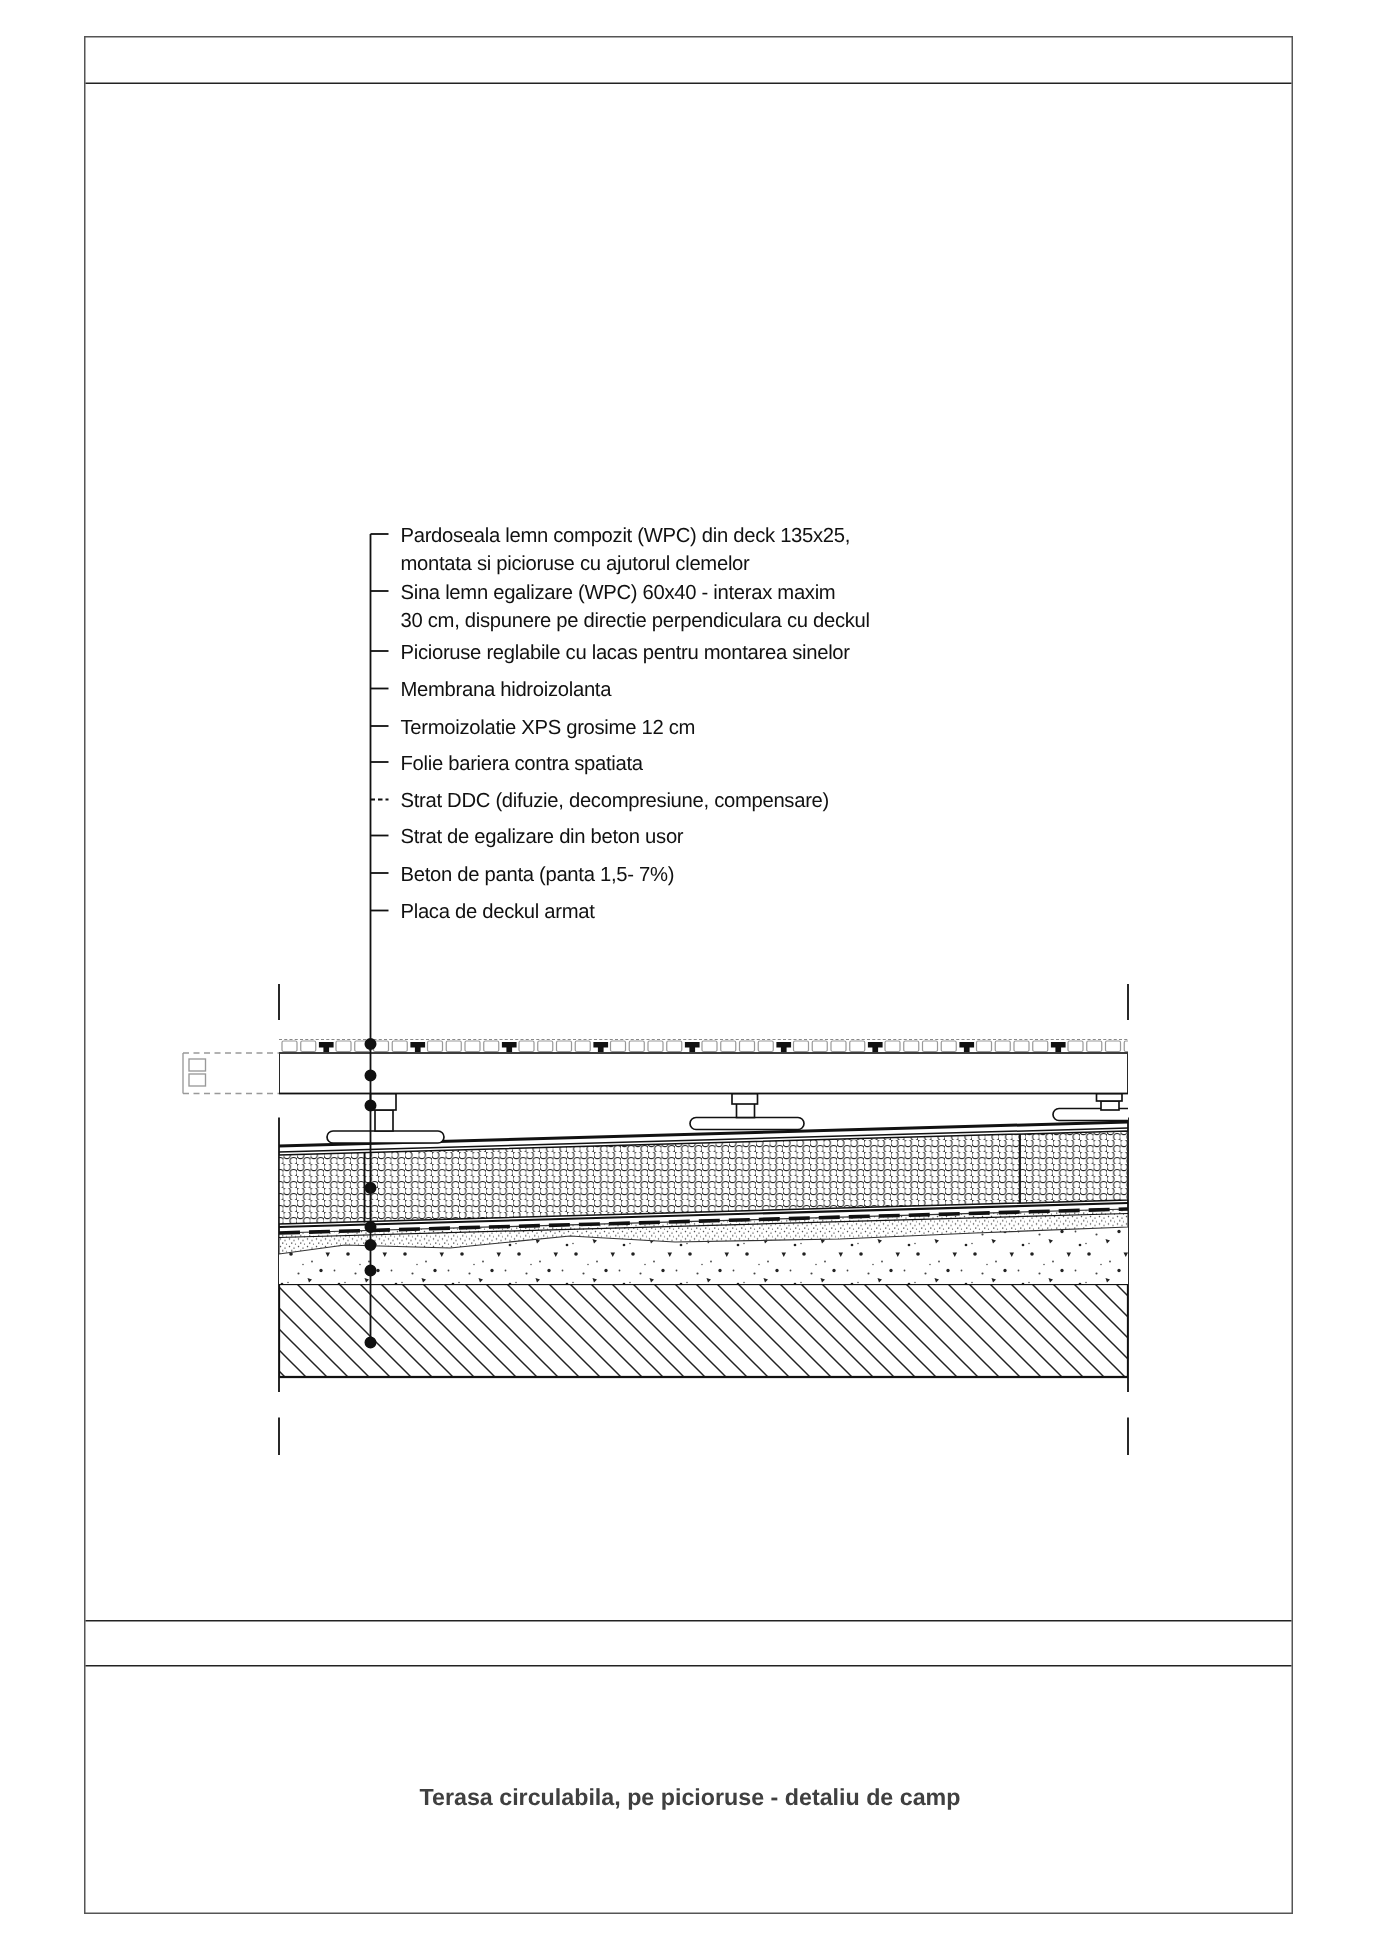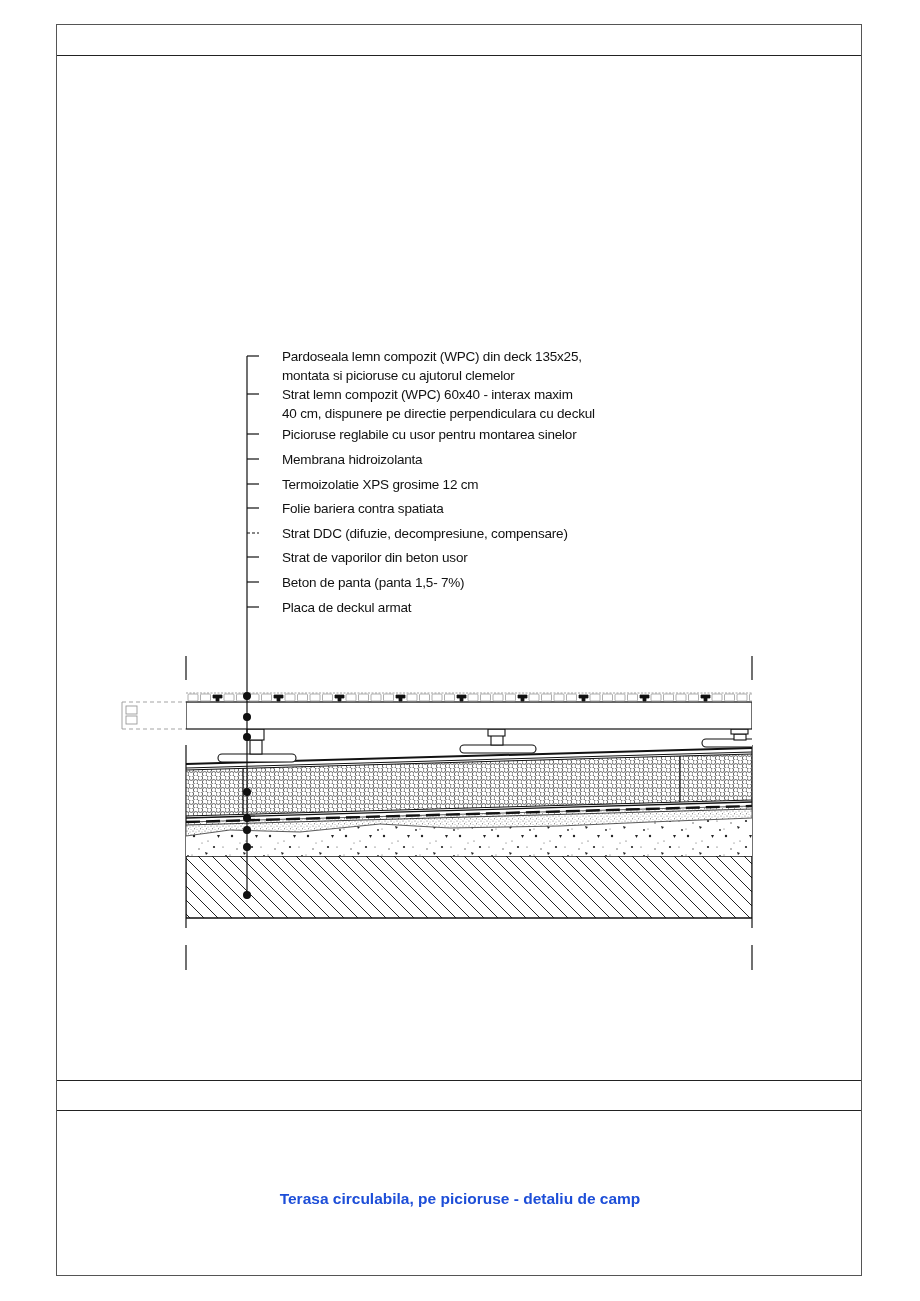--- a/index.html
+++ b/index.html
@@ -1,22 +1,22 @@
 <!DOCTYPE html>
 <html><head>
   <meta charset="utf-8">
   <style>
     html, body { margin: 0; padding: 0; background: #ffffff; }
     body { width: 920px; height: 1301px; position: relative; overflow: hidden; font-family: "Liberation Sans", sans-serif; }
     .sheet { position: absolute; left: 56px; top: 24px; width: 806px; height: 1252px; border: 1px solid #555; box-sizing: border-box; }
     .hline { position: absolute; left: 0; right: 0; height: 0; border-top: 1.5px solid #222; }
     #drawing { position: absolute; left: 0; top: 0; }
-    .labels { position: absolute; left: 16px; top: 0; width: 828px; height: 1301px; pointer-events: none; }
+    .labels { position: absolute; left: 1px; top: 0; width: 828px; height: 1301px; pointer-events: none; }
     .lbl { position: absolute; left: 266px; font-size: 13.5px; line-height: 19px; color: #111; white-space: nowrap; letter-spacing: -0.2px; }
-    .title { position: absolute; left: 0; width: 920px; top: 1190px; text-align: center; font-weight: bold; font-size: 15.5px; color: #1d4ed8; }
+    .title { position: absolute; left: 0; width: 920px; top: 1190px; text-align: center; font-weight: bold; font-size: 15.5px; color: #404040; }
   </style>
 </head>
 <body>
 
 <div class="sheet">
   <div class="hline" style="top:30px"></div>
   <div class="hline" style="top:1055px"></div>
   <div class="hline" style="top:1085px"></div>
 </div>
 
@@ -189,26 +189,26 @@
       <circle cx="247" cy="895" r="3.4"></circle>
   </g>
 </svg>
 
 <div class="labels">
   <div class="lbl" style="top:347px">
     <div>Pardoseala lemn compozit (WPC) din deck 135x25,</div>
     <div>montata si picioruse cu ajutorul clemelor</div>
   </div>
   <div class="lbl" style="top:385px">
-    <div>Strat lemn compozit (WPC) 60x40 - interax maxim</div>
-    <div>40 cm, dispunere pe directie perpendiculara cu deckul</div>
+    <div>Sina lemn egalizare (WPC) 60x40 - interax maxim</div>
+    <div>30 cm, dispunere pe directie perpendiculara cu deckul</div>
   </div>
-  <div class="lbl" style="top:425px">Picioruse reglabile cu usor pentru montarea sinelor</div>
+  <div class="lbl" style="top:425px">Picioruse reglabile cu lacas pentru montarea sinelor</div>
   <div class="lbl" style="top:450px">Membrana hidroizolanta</div>
   <div class="lbl" style="top:475px">Termoizolatie XPS grosime 12 cm</div>
   <div class="lbl" style="top:499px">Folie bariera contra spatiata</div>
   <div class="lbl" style="top:524px">Strat DDC (difuzie, decompresiune, compensare)</div>
-  <div class="lbl" style="top:548px">Strat de vaporilor din beton usor</div>
+  <div class="lbl" style="top:548px">Strat de egalizare din beton usor</div>
   <div class="lbl" style="top:573px">Beton de panta (panta 1,5- 7%)</div>
   <div class="lbl" style="top:598px">Placa de deckul armat</div>
 </div>
 
 <div class="title">Terasa circulabila, pe picioruse - detaliu de camp</div>
 
 </body></html>

